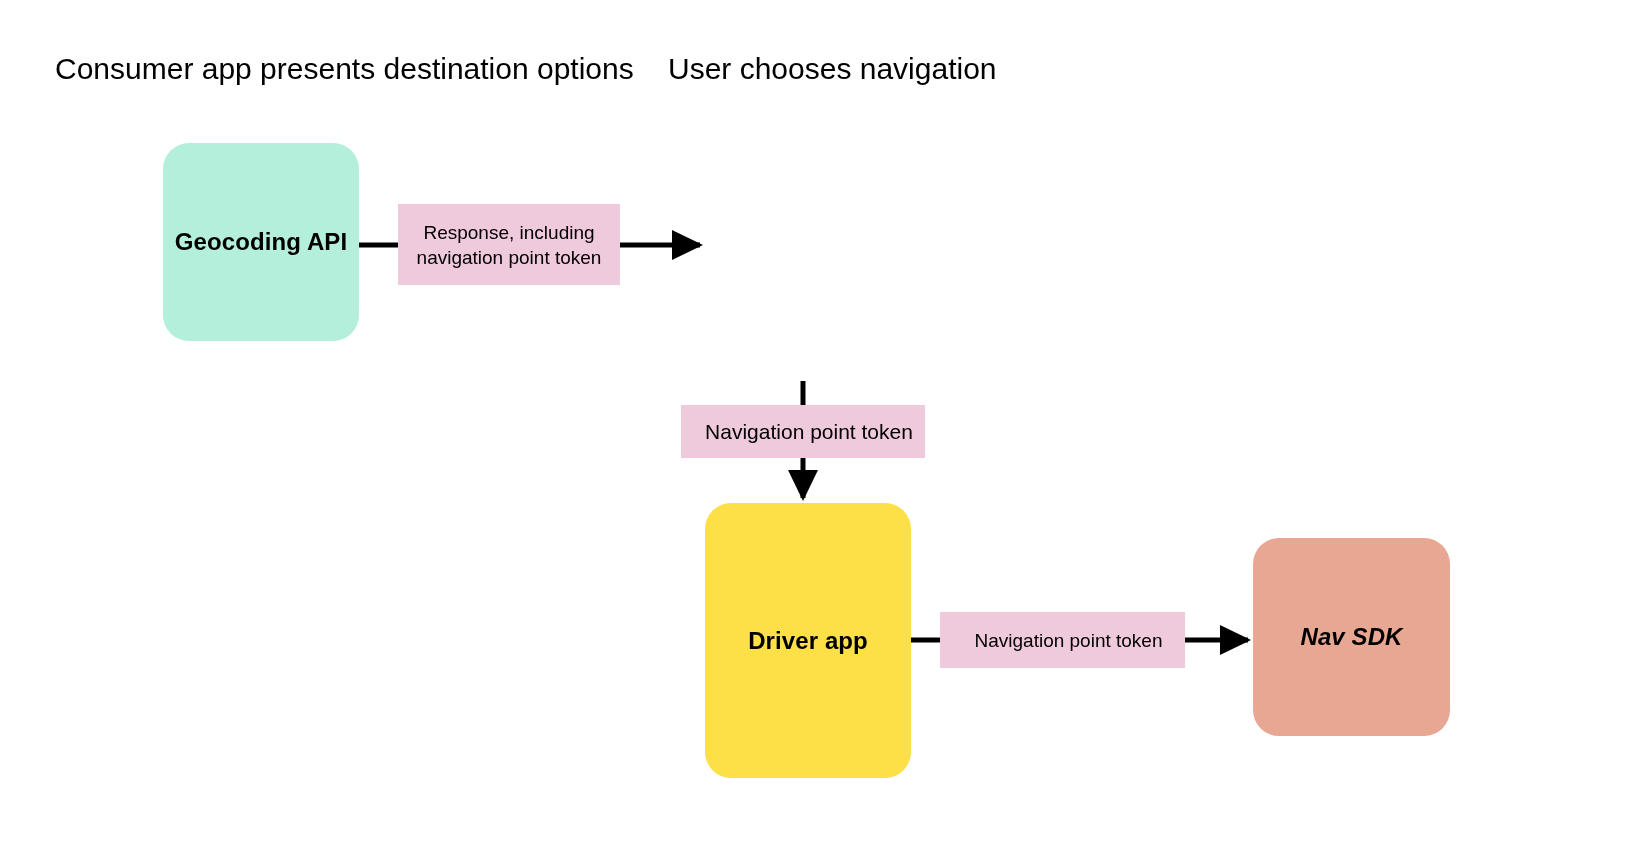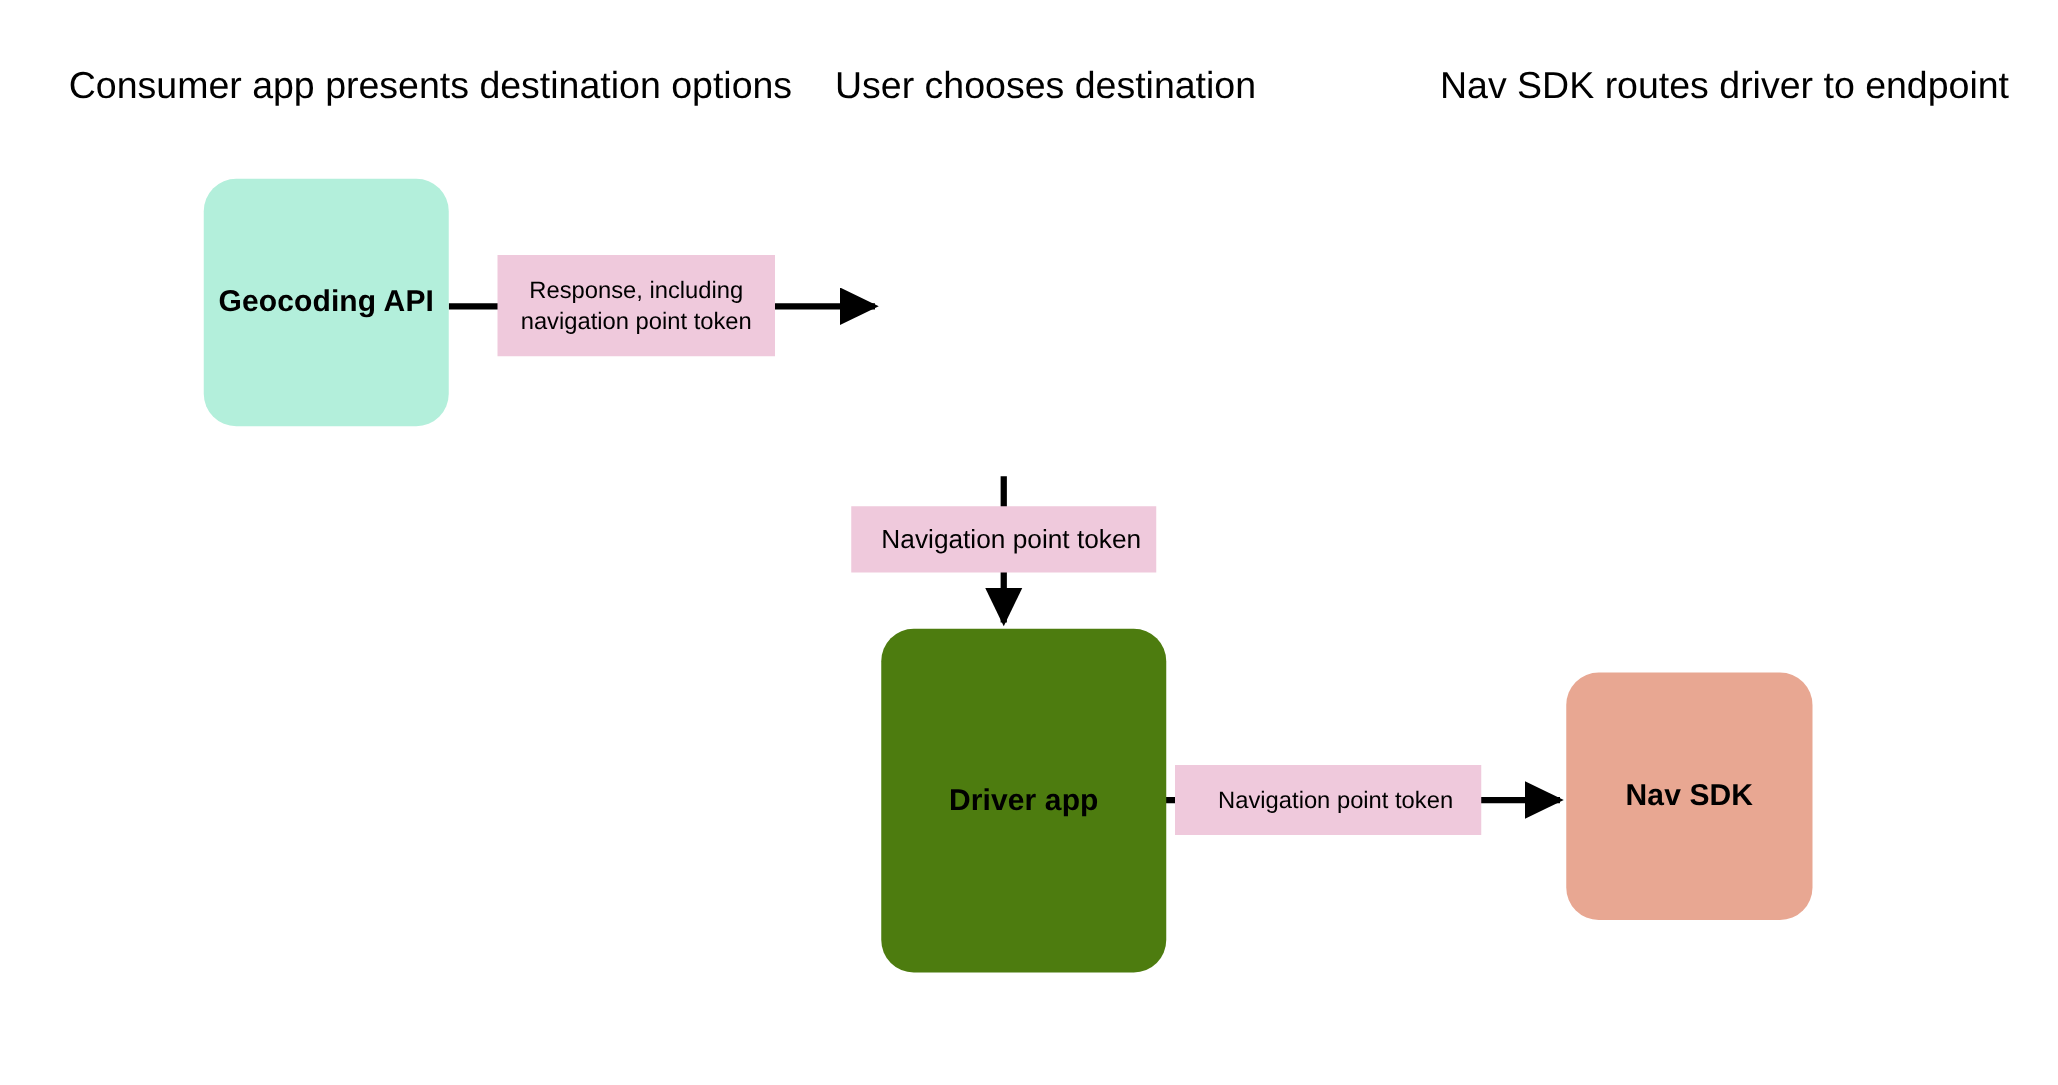--- a/index.html
+++ b/index.html
@@ -52,27 +52,28 @@
     width: 196px; height: 198px;
     background: #b3efdb;
   }
   #node-consumer {
     left: 705px; top: 107px;
     width: 197px; height: 274px;
     background: #80c2f0;
   }
   #node-driver {
     left: 705px; top: 503px;
-    width: 228px; height: 275px;
-    background: #4d7c0f;
+    width: 206px; height: 275px;
+    background: #fde047;
   }
   #node-navsdk {
     left: 1253px; top: 538px;
     width: 197px; height: 198px;
     background: #e8a792;
+    font-style: italic;
   }
 
   
   #connectors {
     position: absolute;
     left: 0; top: 0;
     width: 1646px; height: 868px;
     pointer-events: none;
   }
 
@@ -108,22 +109,21 @@
     font-size: 19px;
     line-height: 23px;
   }
 </style>
 </head>
 <body>
 
 <div id="canvas">
 
   <div class="col-header" id="hdr-consumer">Consumer app presents destination options</div>
-  <div class="col-header" id="hdr-user">User chooses destination</div>
-  <div class="col-header" id="hdr-navsdk">Nav SDK routes driver to endpoint</div>
+  <div class="col-header" id="hdr-user">User chooses navigation</div>
 
   <svg id="connectors" viewBox="0 0 1646 868" width="1646" height="868" xmlns="http://www.w3.org/2000/svg">
     <defs>
       <marker id="arrowhead-right" markerWidth="8" markerHeight="8" refX="5.6" refY="3" orient="auto" markerUnits="strokeWidth">
         <path d="M0,0 L6.2,3 L0,6 z" fill="#000000"></path>
       </marker>
       <marker id="arrowhead-down" markerWidth="8" markerHeight="8" refX="5.6" refY="3" orient="auto" markerUnits="strokeWidth">
         <path d="M0,0 L6.2,3 L0,6 z" fill="#000000"></path>
       </marker>
     </defs>

